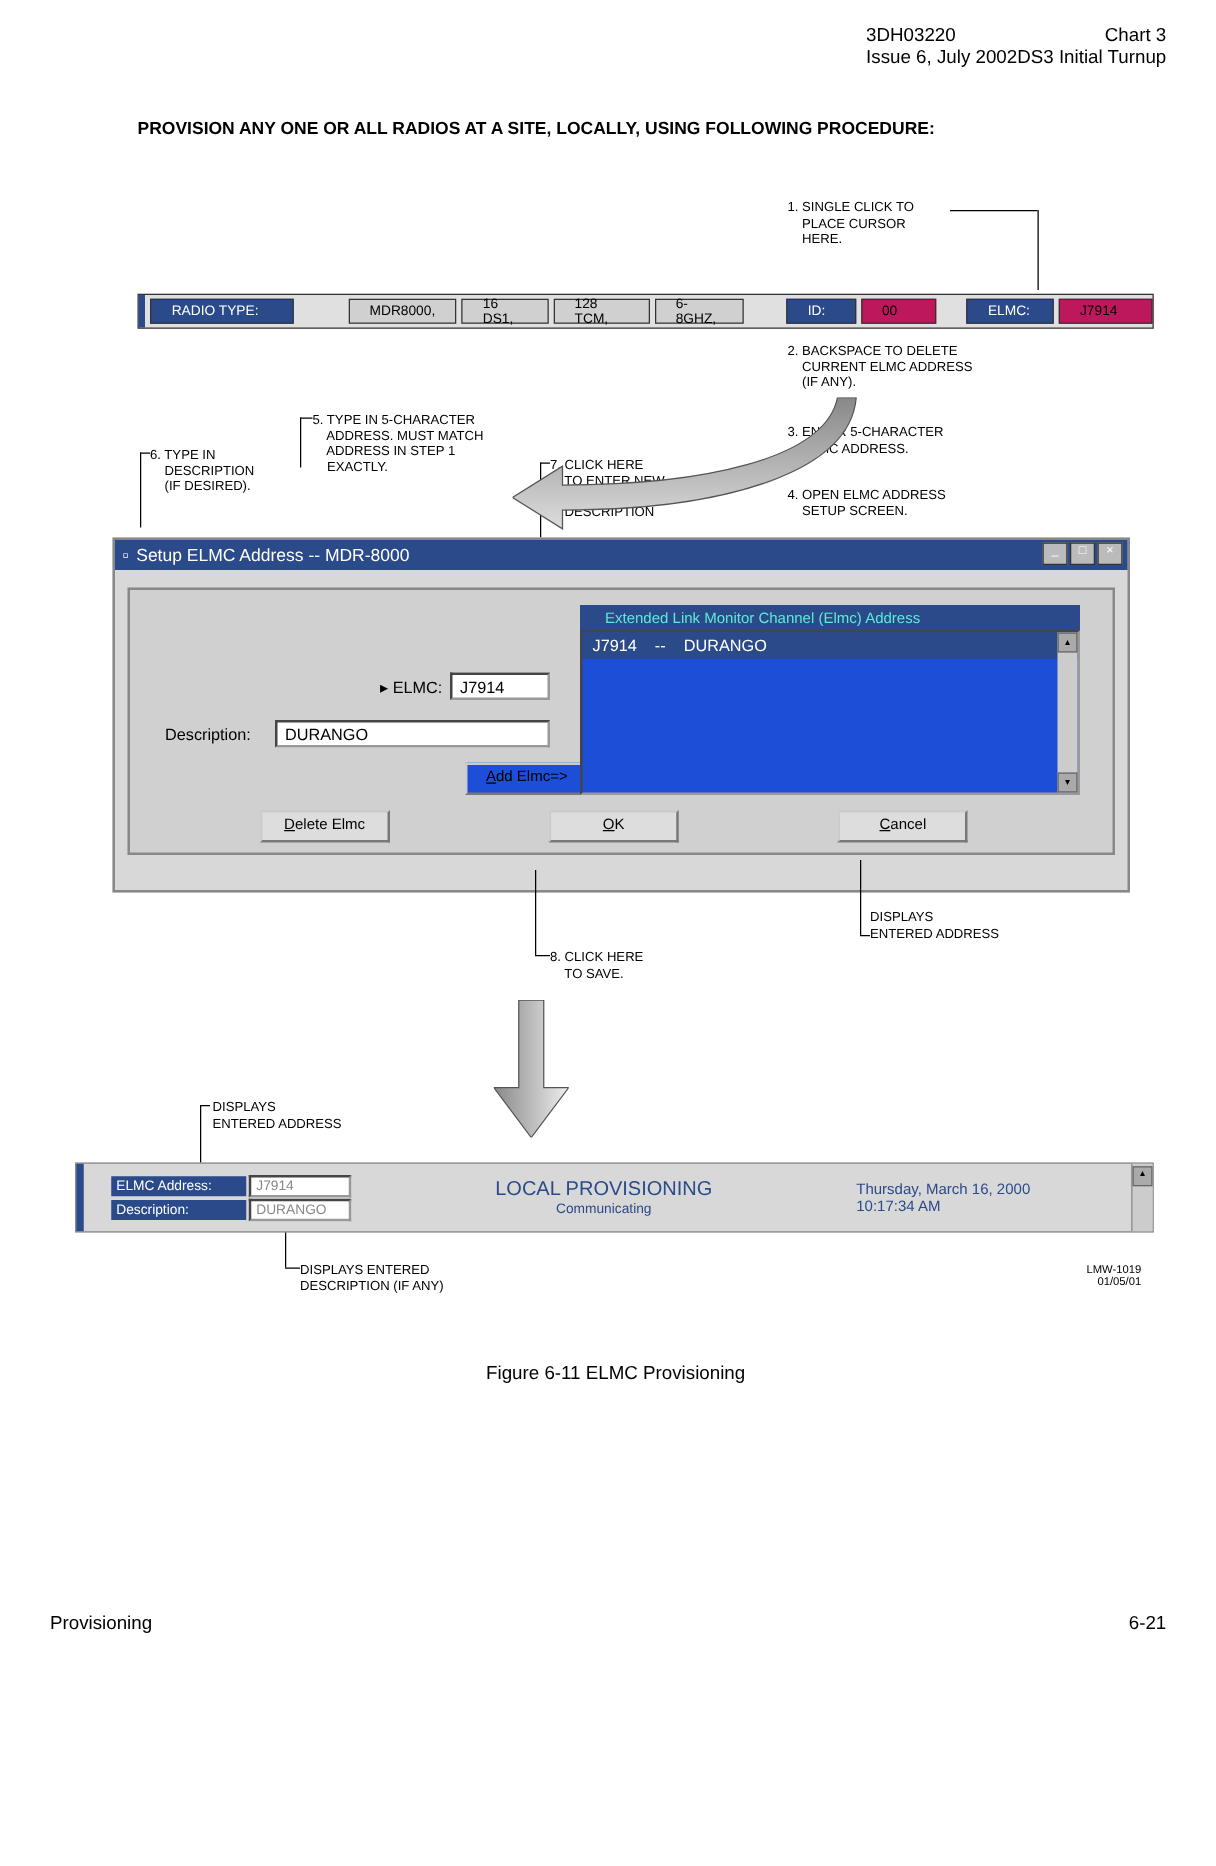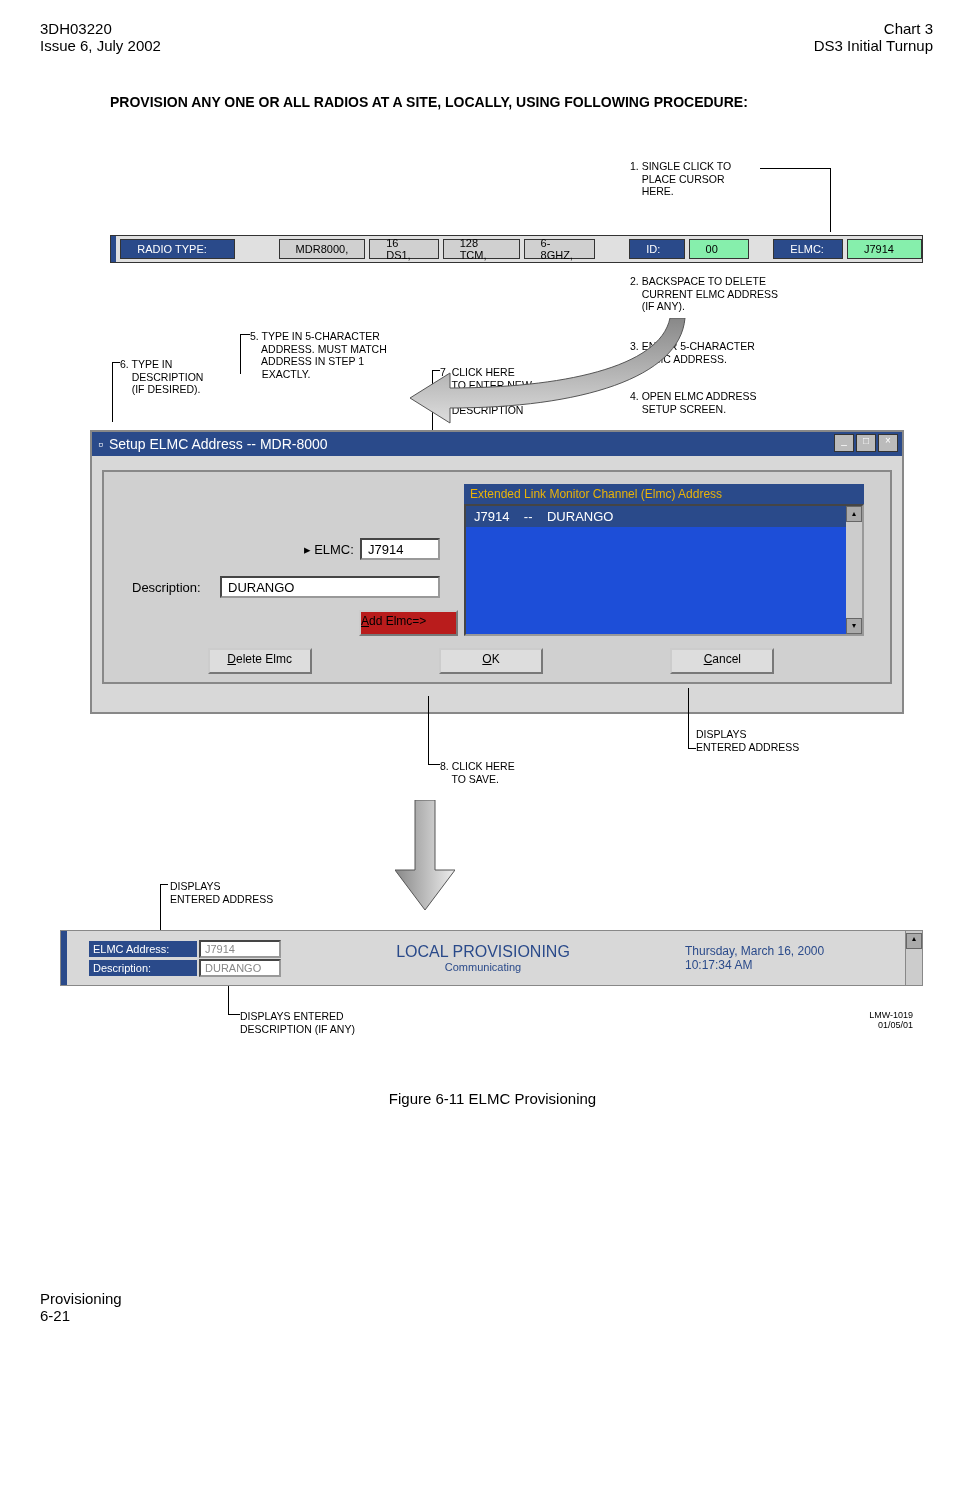--- a/index.html
+++ b/index.html
@@ -10,21 +10,21 @@
     width: 973px;
   }
   .page {
     width: 973px;
     padding: 20px 40px;
     box-sizing: border-box;
     position: relative;
   }
   .header-row {
     display: flex;
-    justify-content: space-between;
+    justify-content: flex-end;
     font-family: "Trebuchet MS", sans-serif;
     font-size: 15px;
     margin-bottom: 40px;
   }
   .header-right { text-align: right; }
   .main-title {
     font-weight: bold;
     font-size: 14px;
     margin-left: 70px;
     margin-bottom: 30px;
@@ -57,21 +57,21 @@
     display: flex;
     align-items: center;
     padding: 0 16px;
     margin-left: 4px;
     background: #d0d0d0;
   }
   .radio-bar .label-cell.dark {
     background: #2a4a8a;
     color: #fff;
   }
-  .radio-bar .val-cell { background: #86efac; text-align: center; }
+  .radio-bar .val-cell { background: #be185d; text-align: center; }
   
   .ann {
     position: absolute;
     font-size: 10.5px;
     line-height: 1.2;
   }
   .ann-line {
     position: absolute;
     background: #000;
   }
@@ -129,36 +129,36 @@
     width: 80px; height: 22px; border: 2px inset #999; background: #fff;
     font-size: 13px; padding: 2px 6px; box-sizing: border-box;
   }
   .desc-label { position: absolute; top: 108px; left: 28px; font-size: 13px; }
   .desc-box {
     position: absolute; top: 104px; left: 116px;
     width: 220px; height: 22px; border: 2px inset #999; background: #fff;
     font-size: 13px; padding: 2px 6px; box-sizing: border-box;
   }
   .add-btn {
-    position: absolute; top: 138px; left: 255px;
-    width: 95px; height: 22px; border: 2px outset #ccc; background: #b91c1c;
-    font-size: 12px; text-align: left; line-height: 18px;
+    position: absolute; top: 138px; left: 268px;
+    width: 95px; height: 22px; border: 2px outset #ccc; background: #1d4ed8;
+    font-size: 12px; text-align: center; line-height: 18px;
   }
   .ext-panel {
     position: absolute;
     top: 12px;
     left: 360px;
     width: 400px;
     height: 160px;
   }
   .ext-header {
     background: #2a4a8a;
-    color: #eab308;
+    color: #5eead4;
     font-size: 12px;
-    padding: 3px 6px;
+    padding: 3px 20px;
   }
   .ext-list {
     border: 2px inset #999;
     background: #1d4ed8;
     height: 128px;
     position: relative;
   }
   .ext-list-item {
     background: #2a4a8a;
     color: #fff;
@@ -242,21 +242,20 @@
     font-family: "Trebuchet MS", sans-serif;
     font-size: 15px;
     margin-top: 20px;
   }
   .footer-row {
     display: flex;
     justify-content: space-between;
     font-family: "Trebuchet MS", sans-serif;
     font-size: 15px;
     margin-top: 140px;
-    flex-direction: column;
   }
   .tiny-code {
     position: absolute;
     right: 20px;
     top: 870px;
     font-size: 9px;
     text-align: right;
   }
   .underline-first::first-letter { text-decoration: underline; }
 </style>

